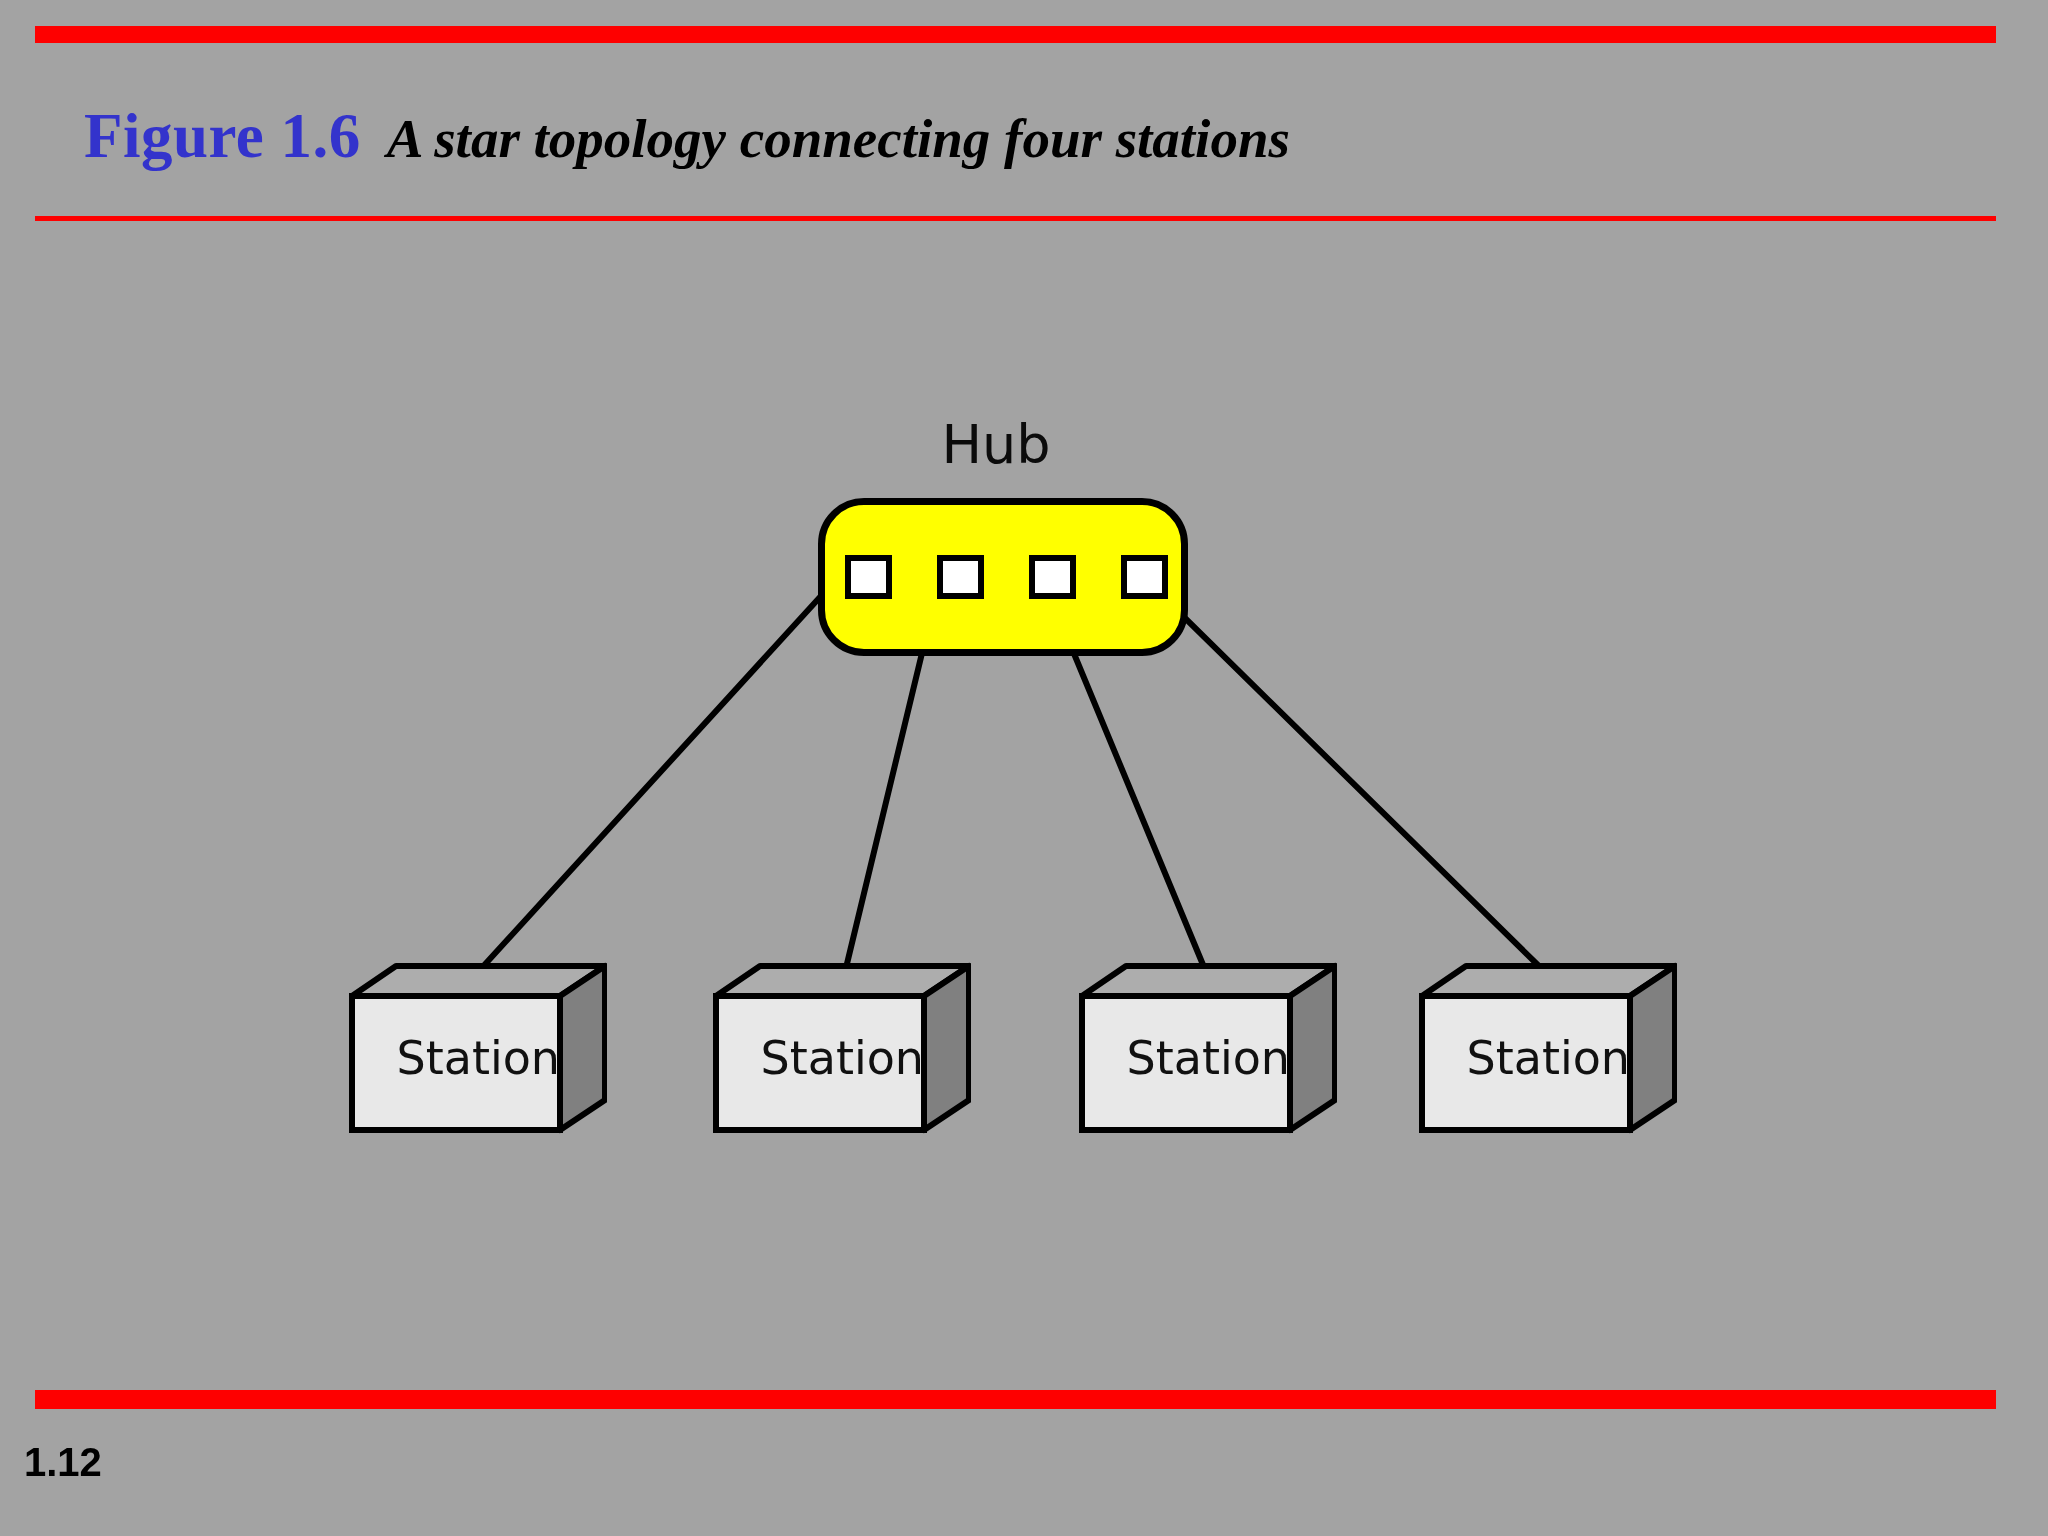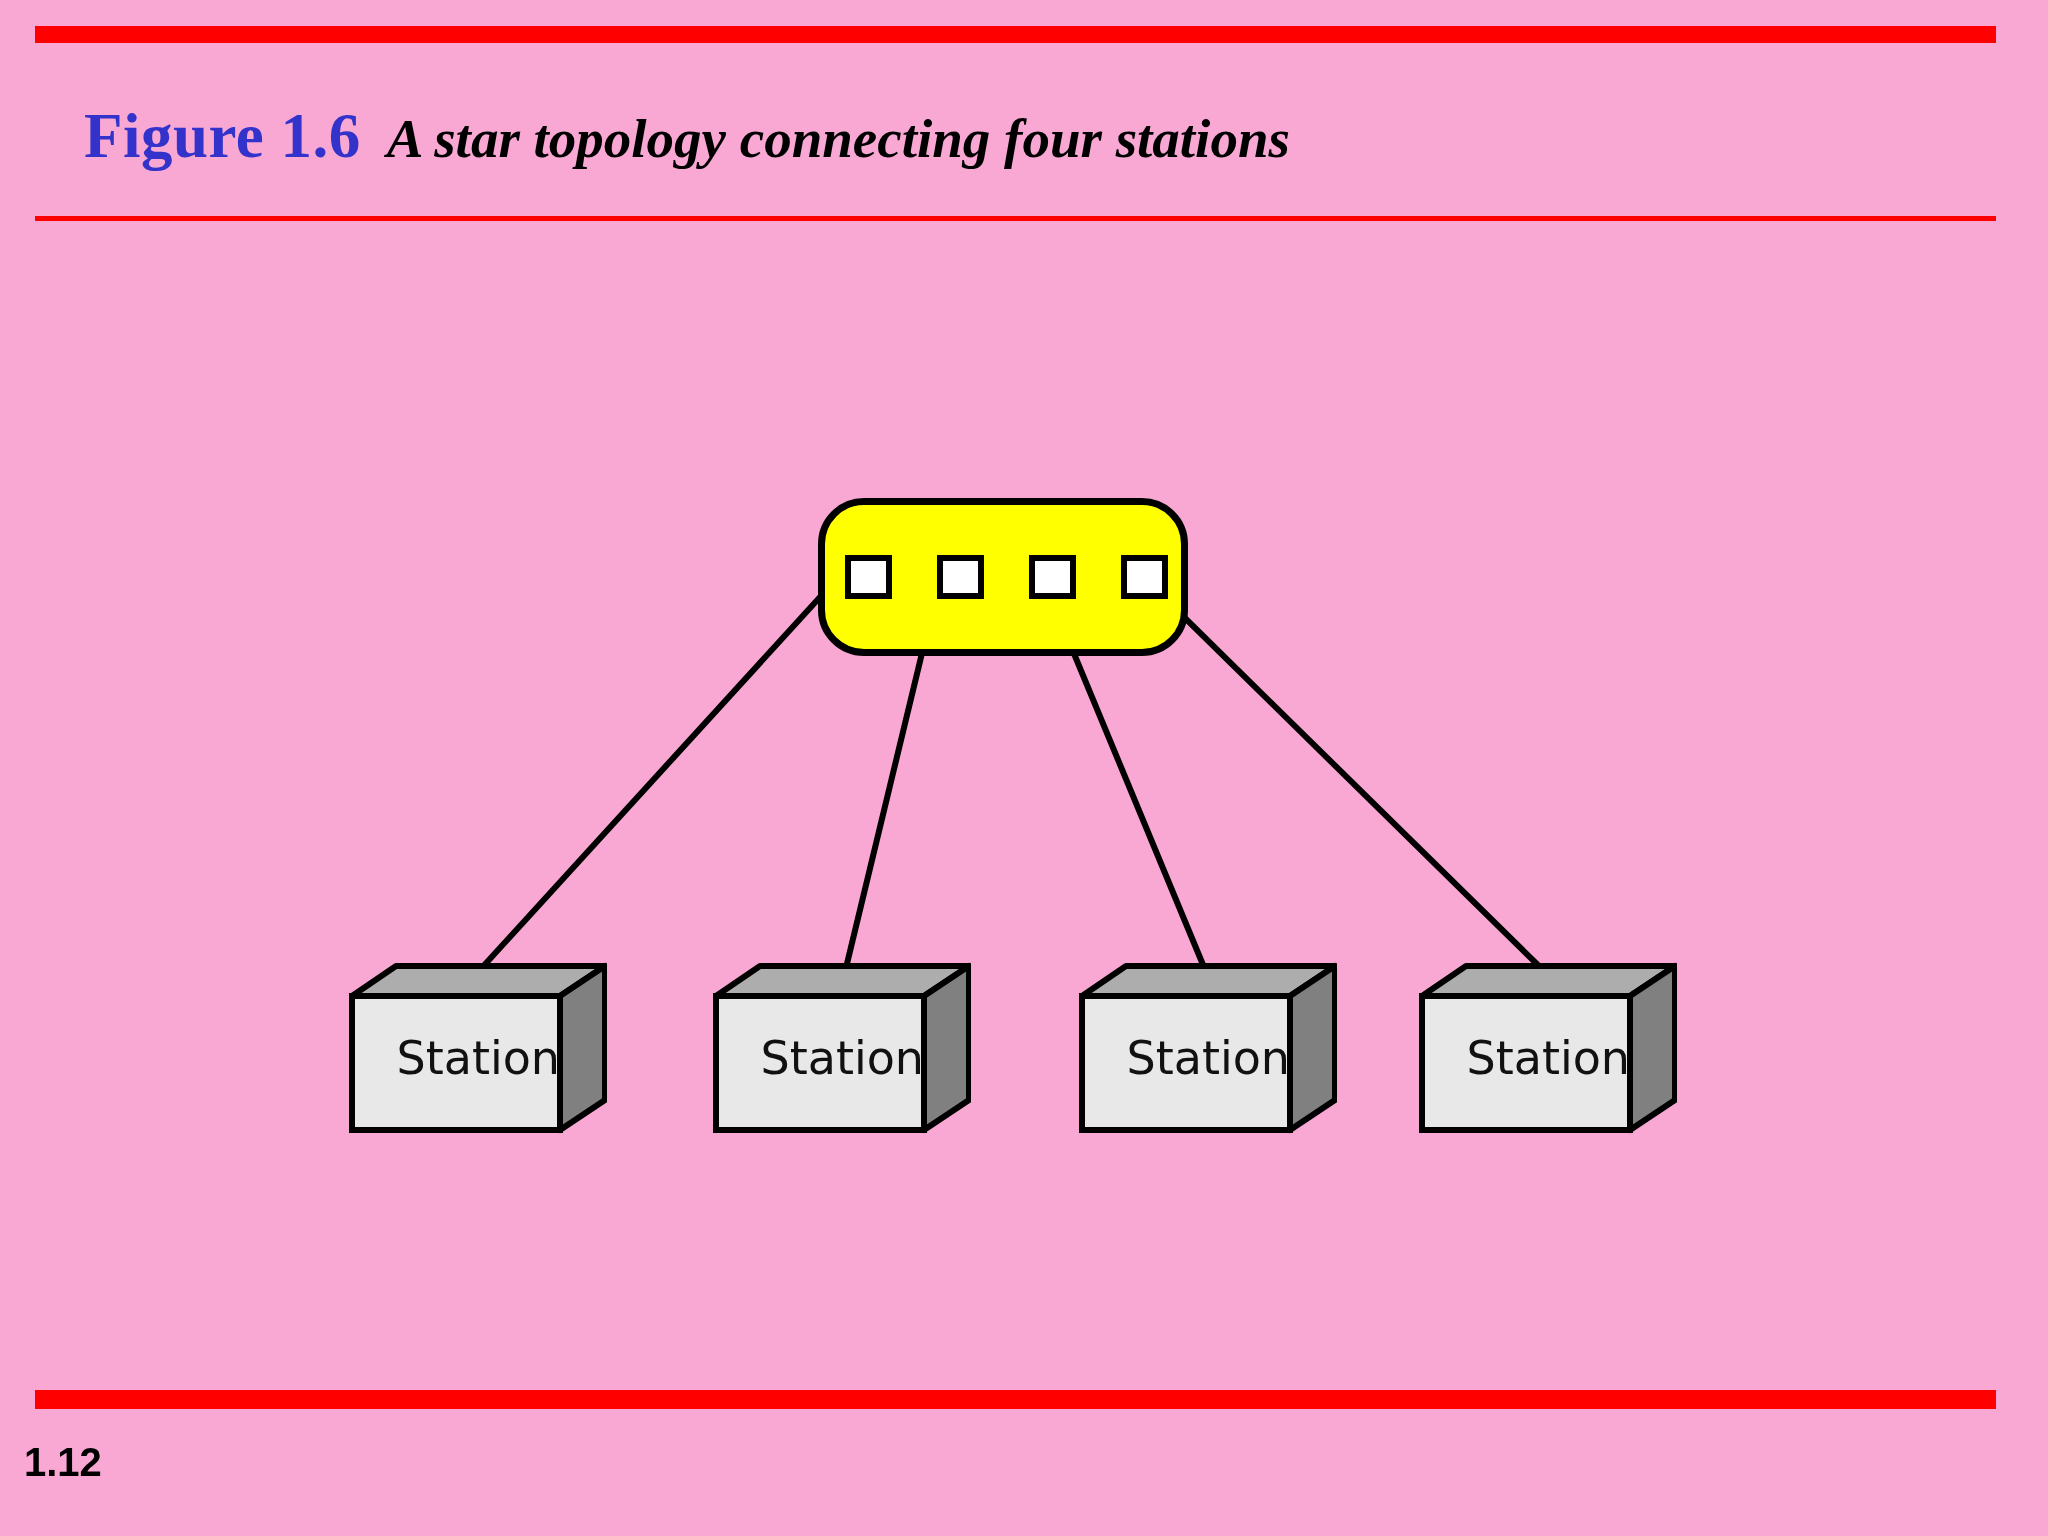--- a/index.html
+++ b/index.html
@@ -4,21 +4,21 @@
 <style>
   html, body {
     margin: 0;
     padding: 0;
     background: #ffffff;
   }
   #page {
     position: relative;
     width: 2048px;
     height: 1536px;
-    background: #f9a8d4;
+    background: #a3a3a3;
     overflow: hidden;
     font-family: "Liberation Sans", sans-serif;
   }
 
   
   .rule {
     position: absolute;
     background: #fe0000;
     left: 35px;
     width: 1961px;
@@ -160,20 +160,21 @@
 
     <svg id="links-svg" viewBox="0 0 2048 1536" xmlns="http://www.w3.org/2000/svg">
       <g stroke="#000000" stroke-width="6" stroke-linecap="round" fill="none">
         <line x1="852" y1="562" x2="478" y2="972"></line>
         <line x1="944" y1="562" x2="845" y2="972"></line>
         <line x1="1036" y1="562" x2="1206" y2="972"></line>
         <line x1="1128" y1="562" x2="1545" y2="972"></line>
       </g>
     </svg>
 
+    <div id="hub-label">Hub</div>
 
     <div id="hub-body"></div>
 
     <div id="hub-port-1" class="hub-port"></div>
     <div id="hub-port-2" class="hub-port"></div>
     <div id="hub-port-3" class="hub-port"></div>
     <div id="hub-port-4" class="hub-port"></div>
 
     <div id="station-1" class="station">
       <svg viewBox="0 0 259 180" xmlns="http://www.w3.org/2000/svg">

